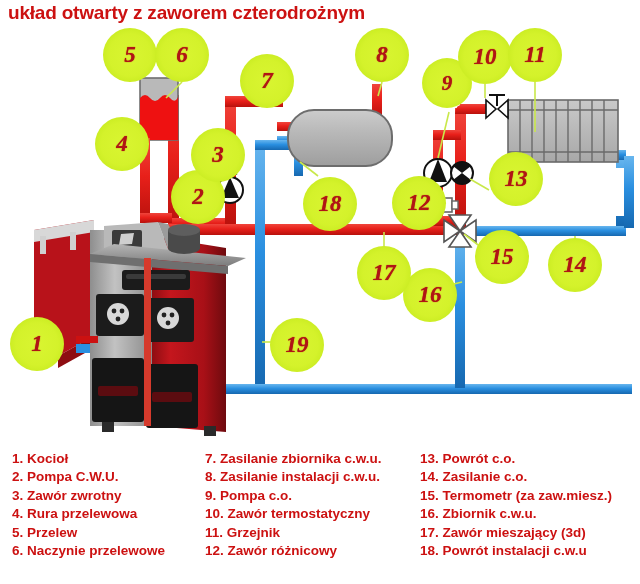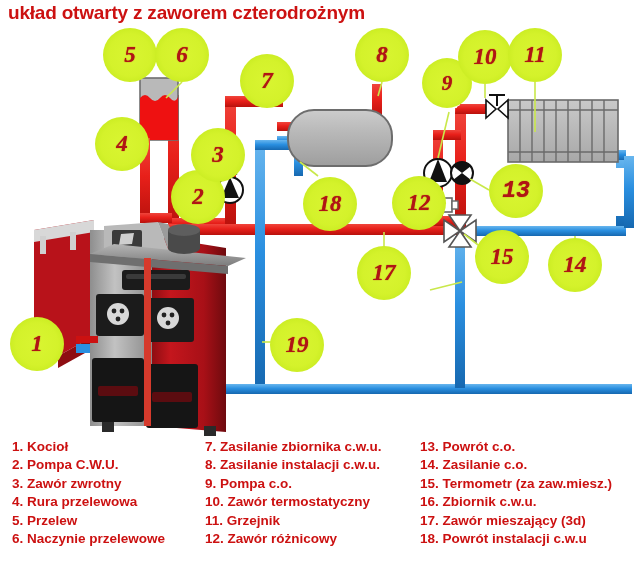--- a/index.html
+++ b/index.html
@@ -29,21 +29,21 @@
     background:radial-gradient(circle at 50% 50%, #d9f531 0%, #d4f22b 55%, #caec22 75%, rgba(202,236,34,0.45) 92%, rgba(202,236,34,0) 100%);
     display:flex;align-items:center;justify-content:center;
     color:#b01515;font-size:23px;font-weight:bold;font-style:italic;
     font-family:"Liberation Serif", serif;
     text-shadow:0 0 1px #b01515;
     user-select:none;
   }
   .marker.sm{width:50px;height:50px;font-size:21px;}
 
   
-  #legend{position:absolute;left:0;top:438px;width:580px;height:134px;}
+  #legend{position:absolute;left:0;top:450px;width:580px;height:134px;}
   .lcol{position:absolute;top:0;}
   .litem{
     color:#cc1111;font-size:13.5px;font-weight:bold;
     line-height:18.4px;white-space:nowrap;
   }
 </style>
 </head>
 <body>
 
 <div id="stage">
@@ -288,23 +288,24 @@
   <div class="marker" style="left:191px;top:128px;">3</div>
   <div class="marker" style="left:95px;top:117px;">4</div>
   <div class="marker" style="left:103px;top:28px;">5</div>
   <div class="marker" style="left:155px;top:28px;">6</div>
   <div class="marker" style="left:240px;top:54px;">7</div>
   <div class="marker" style="left:355px;top:28px;">8</div>
   <div class="marker sm" style="left:422px;top:58px;">9</div>
   <div class="marker" style="left:458px;top:30px;font-style:italic;">10</div>
   <div class="marker" style="left:508px;top:28px;">11</div>
   <div class="marker" style="left:392px;top:176px;font-style:italic;">12</div>
-  <div class="marker" style="left:489px;top:164px;font-family:Liberation Mono, monospace;">13</div>
+  <div class="marker" style="left:489px;top:152px;">13</div>
   <div class="marker" style="left:548px;top:238px;">14</div>
   <div class="marker" style="left:475px;top:230px;">15</div>
+  <div class="marker" style="left:403px;top:268px;">16</div>
   <div class="marker" style="left:357px;top:246px;">17</div>
   <div class="marker" style="left:303px;top:177px;">18</div>
   <div class="marker" style="left:270px;top:318px;">19</div>
 
   <div id="legend">
 
     <div class="lcol" style="left:12px;">
       <div class="litem">1. Kocioł</div>
       <div class="litem">2. Pompa C.W.U.</div>
       <div class="litem">3. Zawór zwrotny</div>

